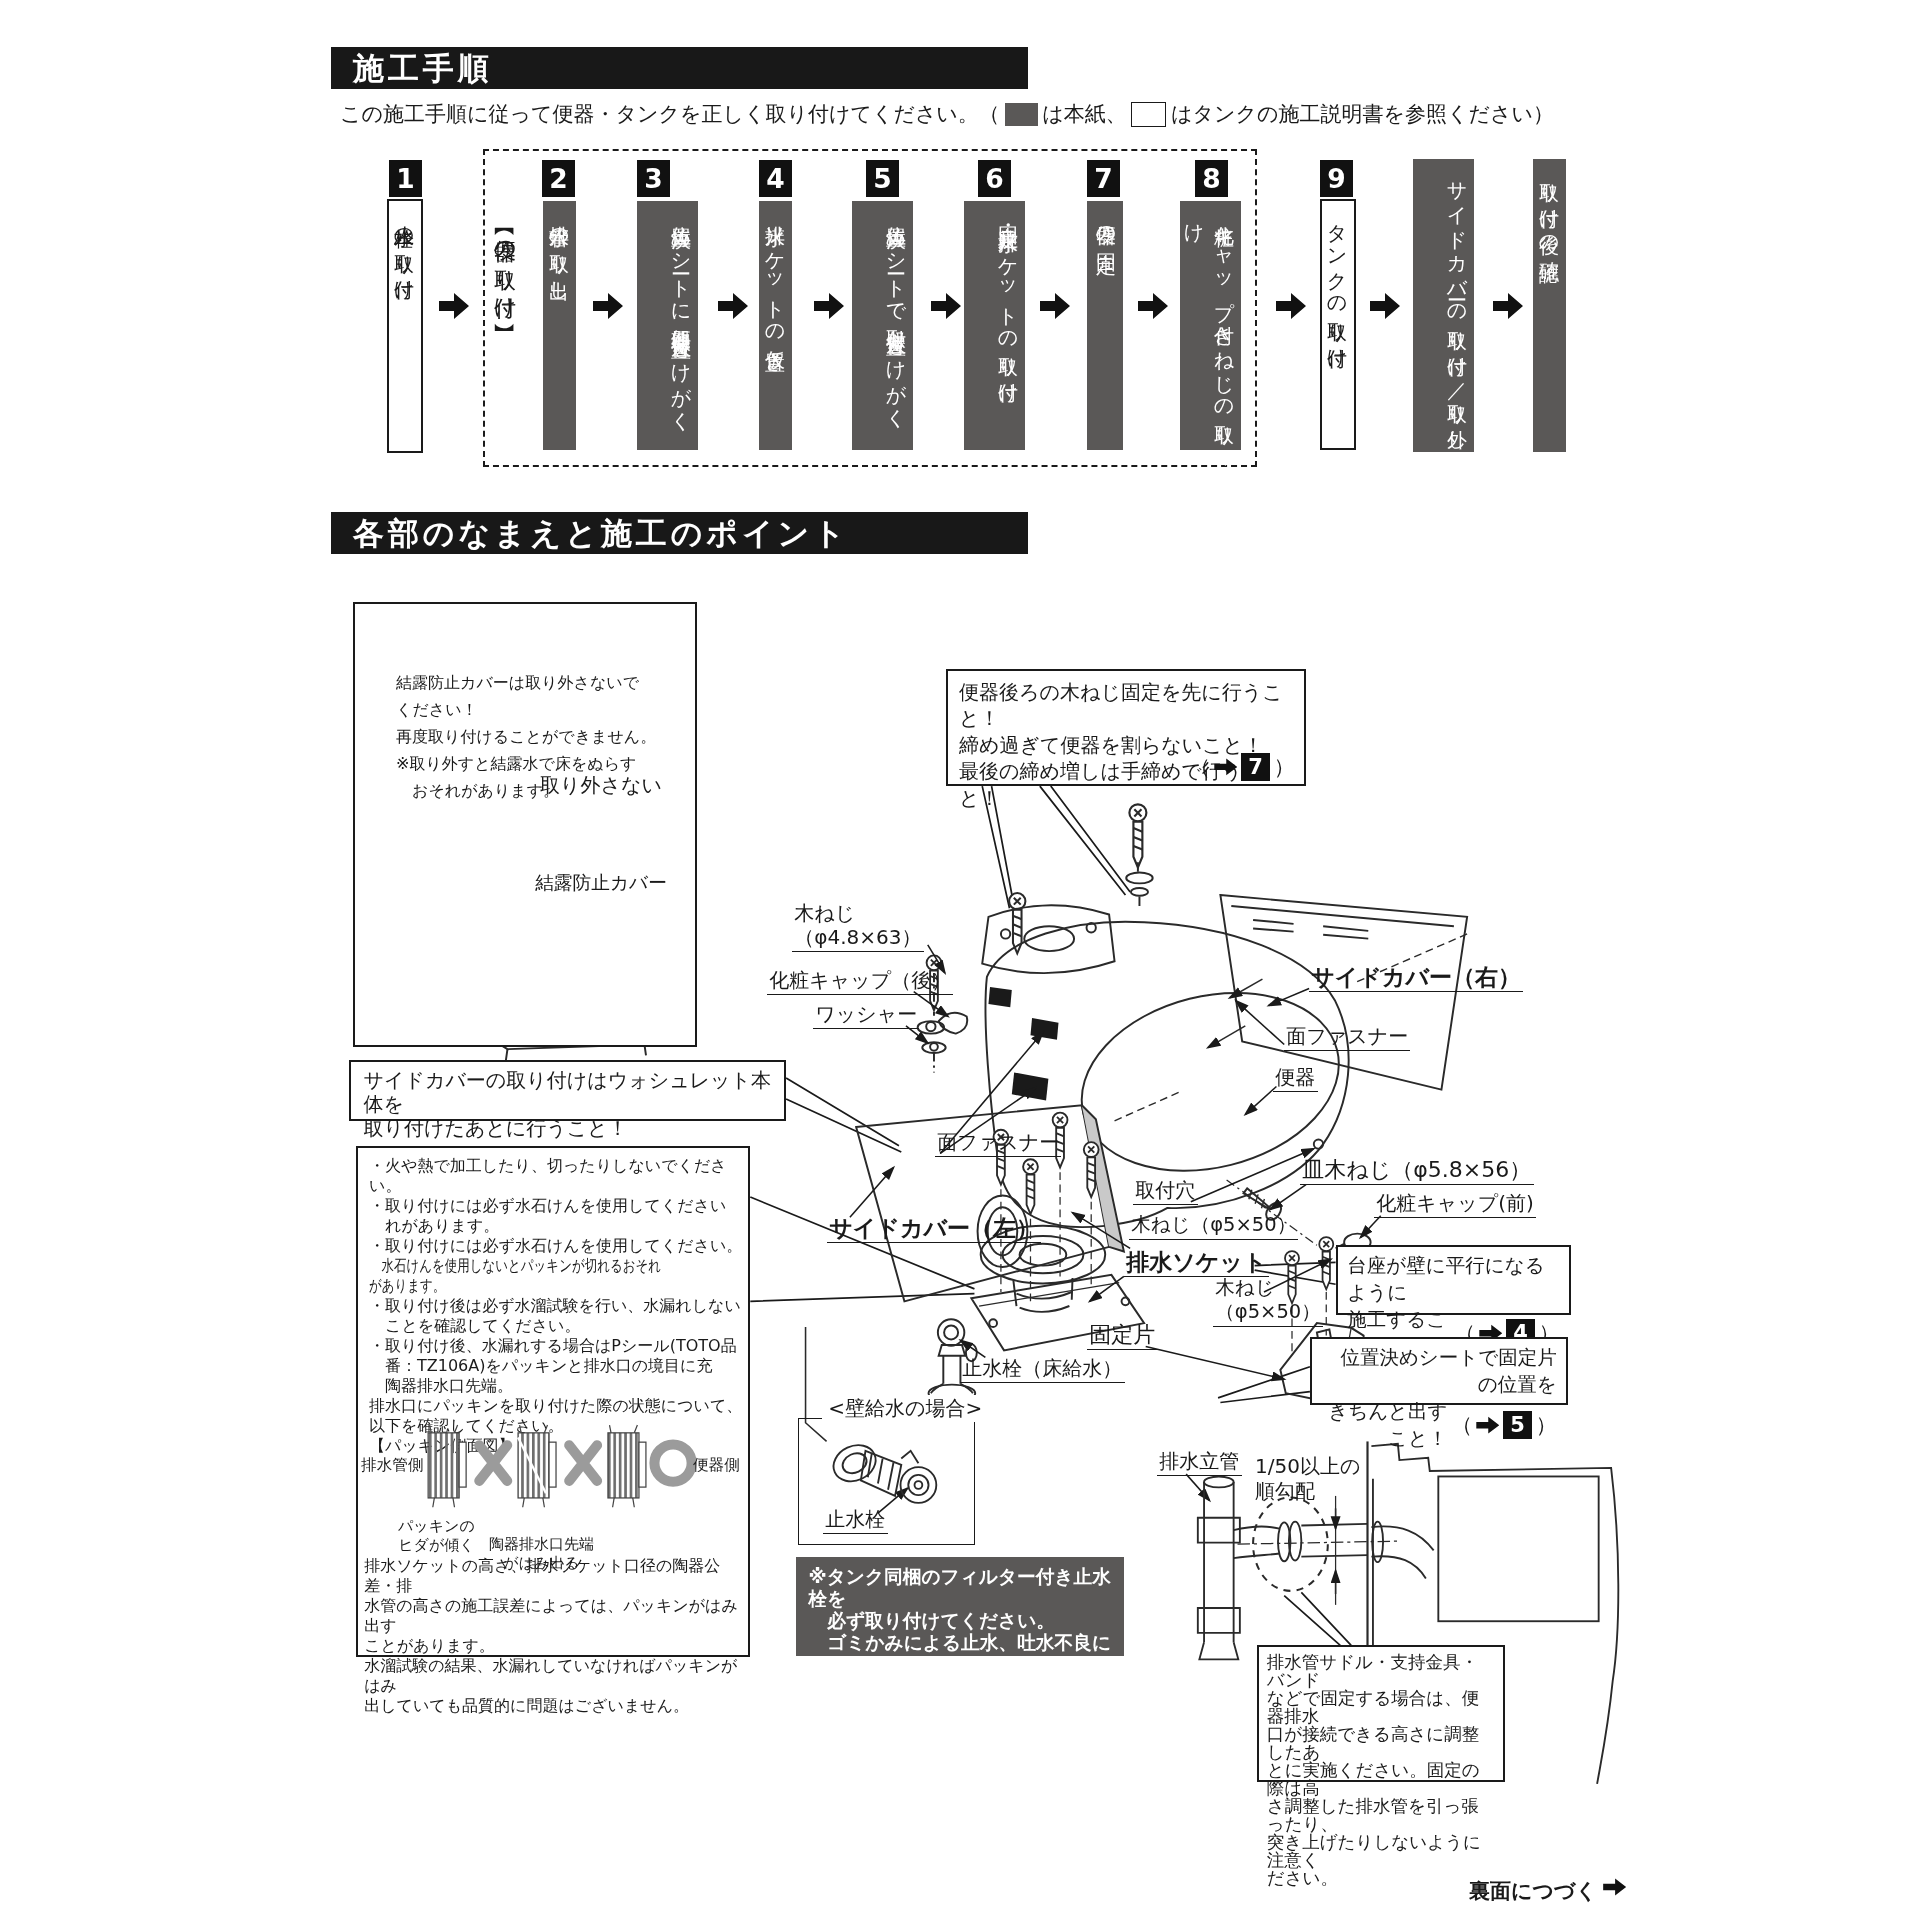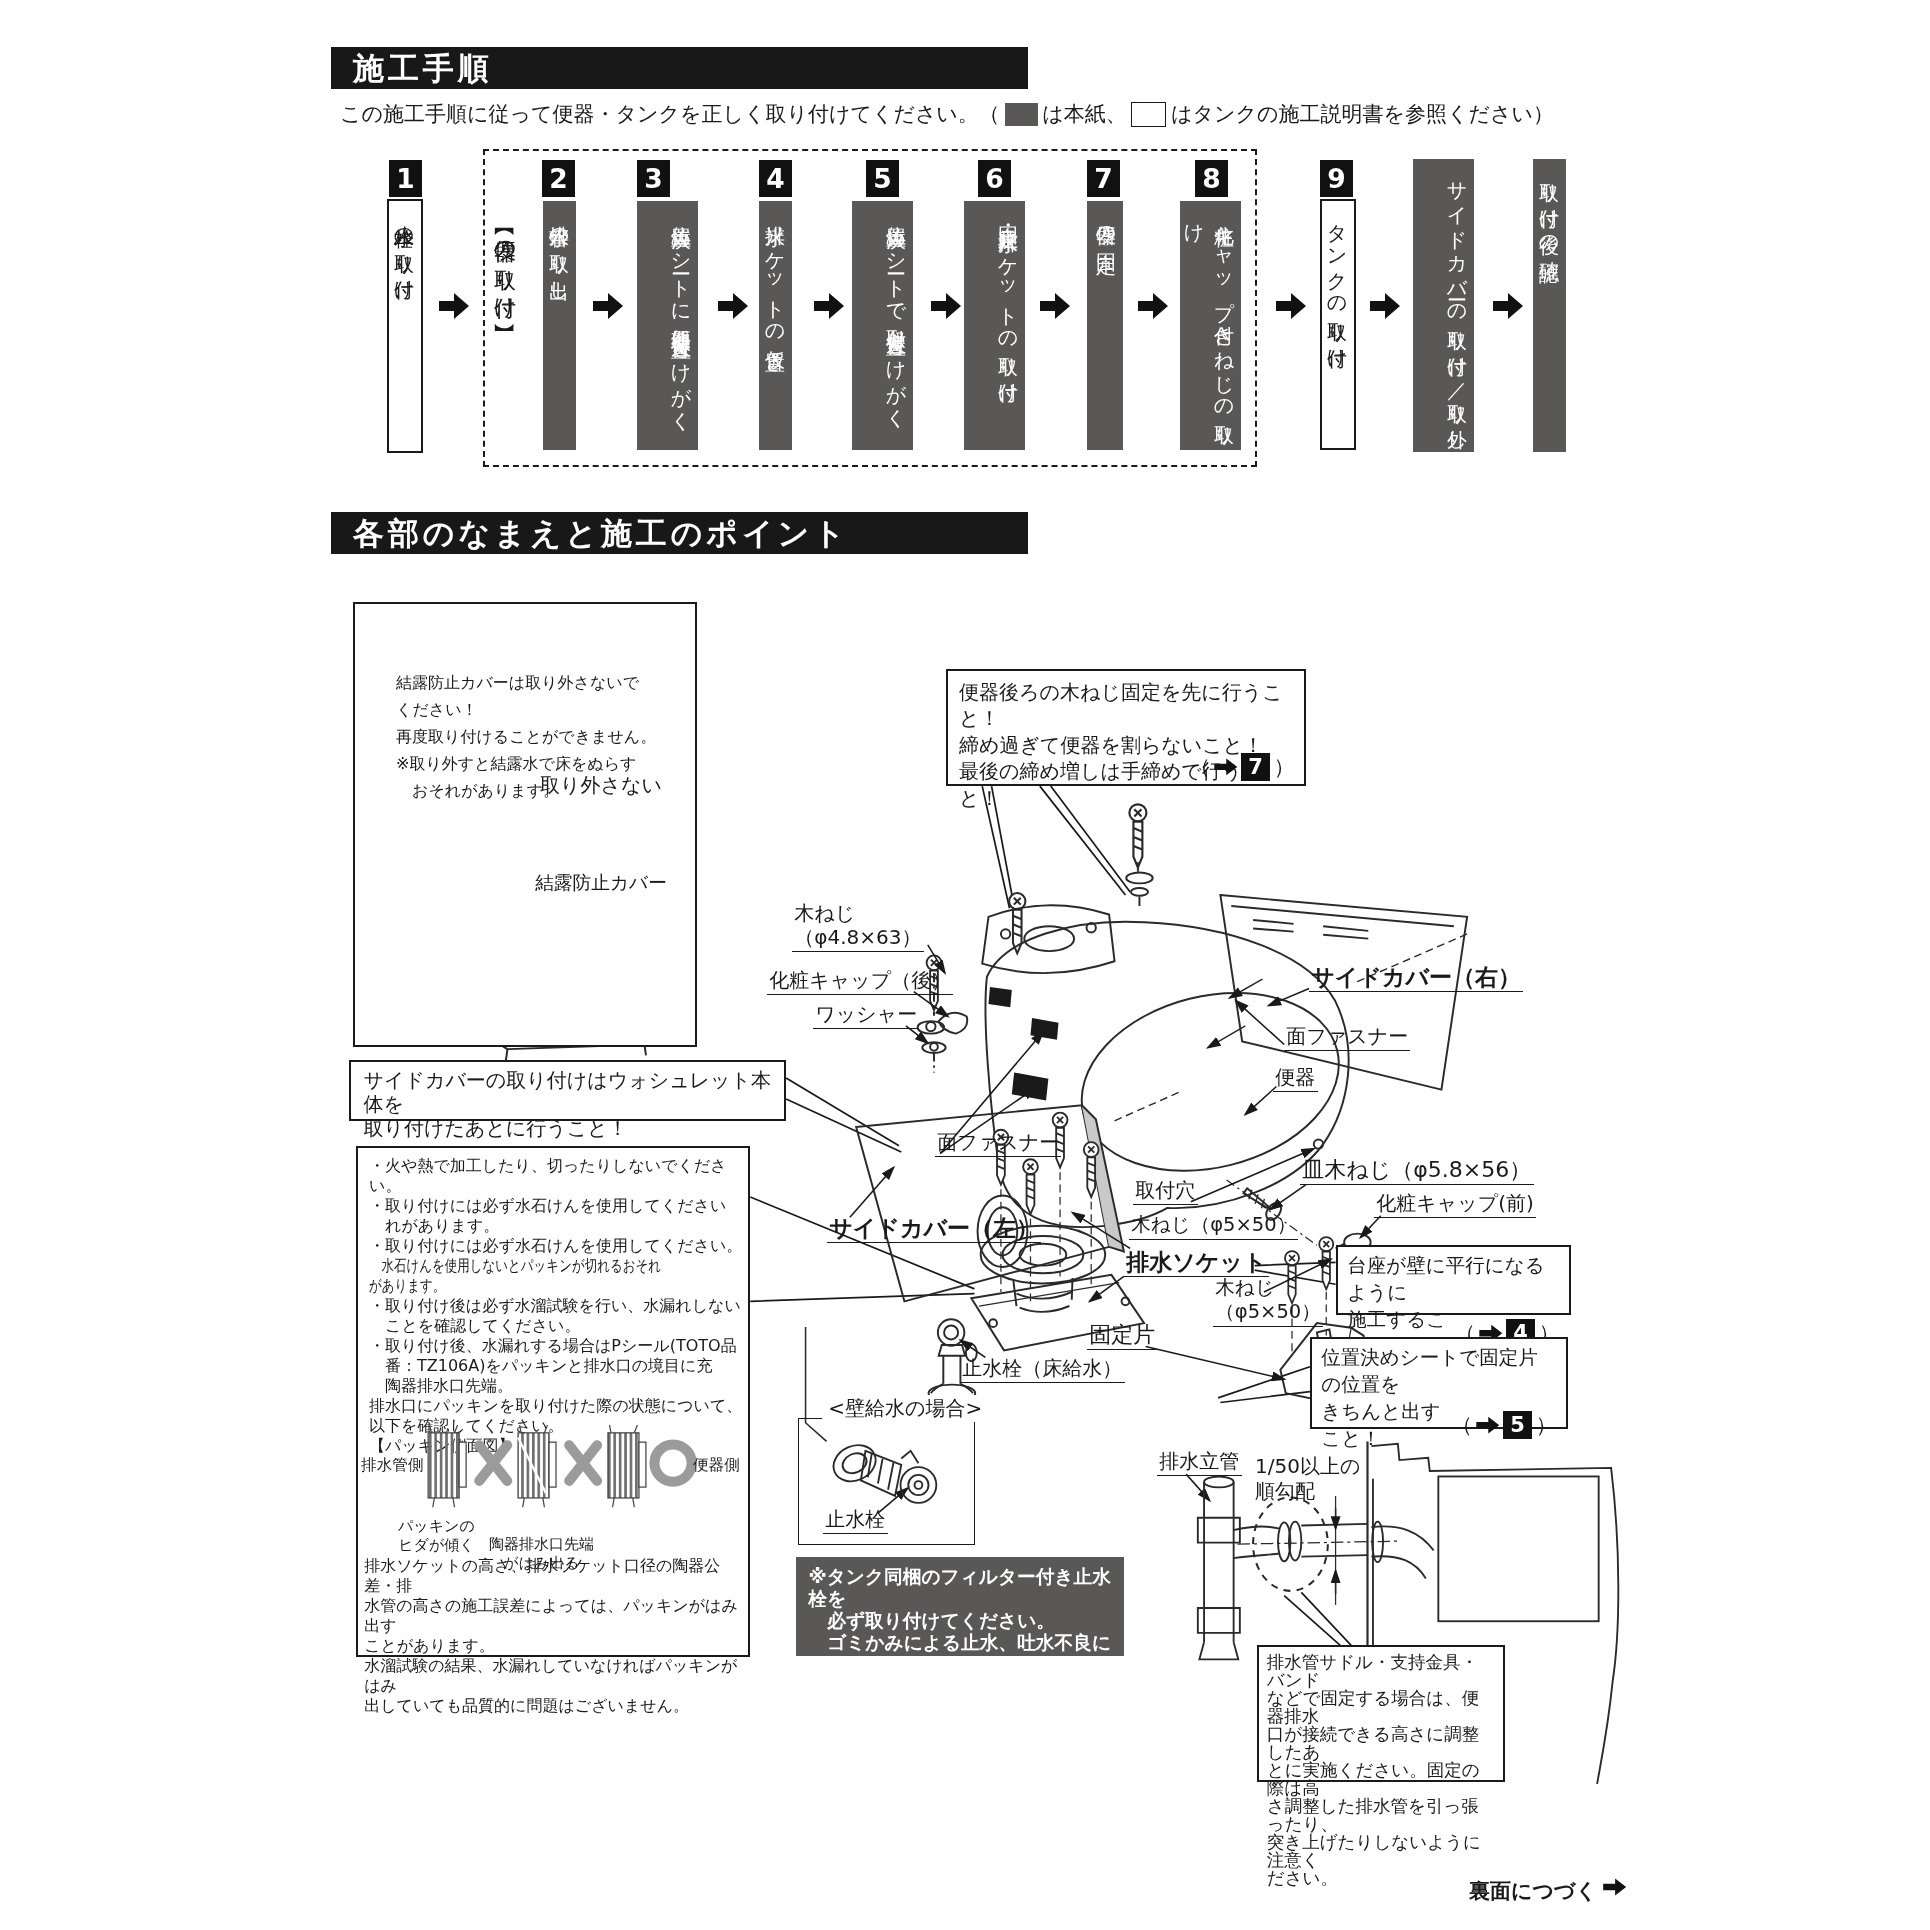--- a/index.html
+++ b/index.html
@@ -398,21 +398,21 @@
       <span>施工すること！</span>
       <span class="refline">
         <span>（</span>
         <span class="marrow"></span>
         <span class="refnum">4</span>
         <span>）</span>
       </span>
     </div>
   </div>
 
-  <div class="box" style="left:1310px;top:1337px;width:258px;height:92px;padding:6.2px 9.3px;">
+  <div class="box" style="left:1310px;top:1337px;width:258px;height:68px;padding:6.2px 9.3px;text-align:right;">
     <div style="font-size:19.5px;line-height:26.5px;">位置決めシートで固定片の位置を</div>
     <div class="refline" style="justify-content:space-between;font-size:19.5px;">
       <span>きちんと出すこと！</span>
       <span class="refline">
         <span>（</span>
         <span class="marrow"></span>
         <span class="refnum">5</span>
         <span>）</span>
       </span>
     </div>

